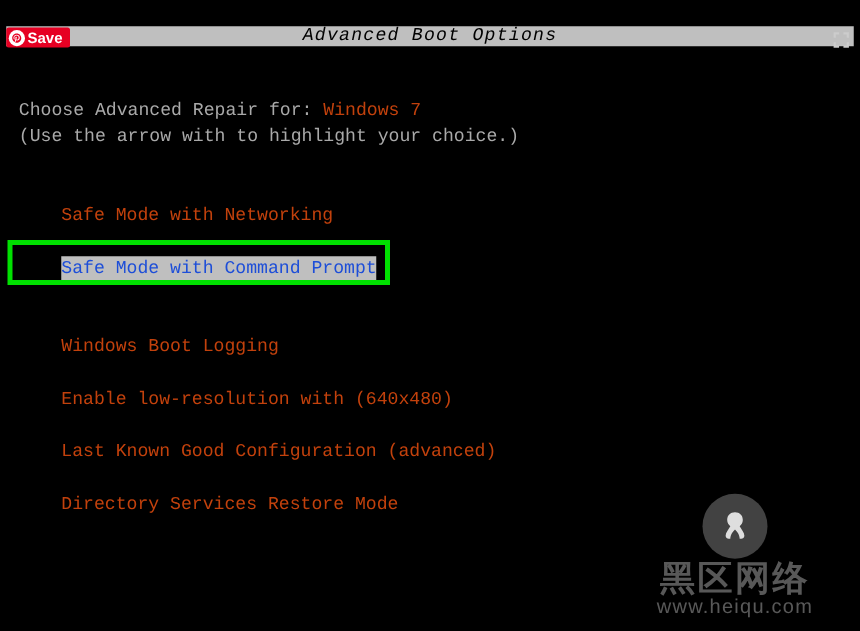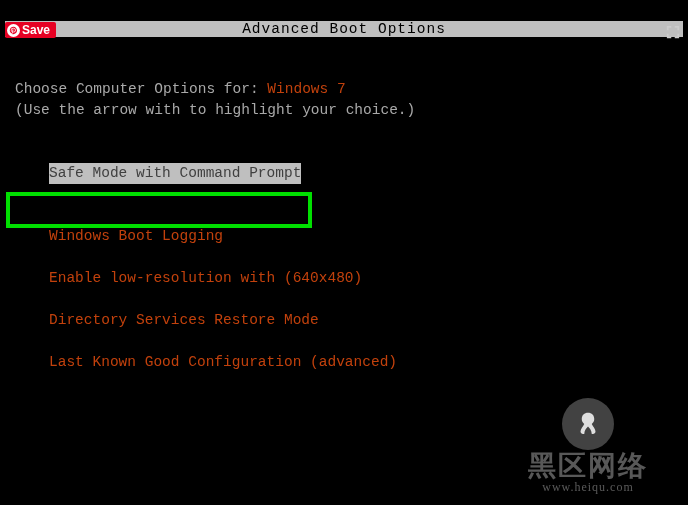--- a/index.html
+++ b/index.html
@@ -23,20 +23,21 @@
     position: absolute;
     top: 21px;
     left: 5px;
     right: 5px;
     height: 16px;
     background: #bfbfbf;
     color: #000;
     text-align: center;
     line-height: 16px;
     letter-spacing: 1px;
+    font-style: italic;
   }
   .save-btn {
     position: absolute;
     top: 22px;
     left: 5px;
     height: 16px;
     background: #e60023;
     color: #fff;
     border-radius: 2px;
     display: flex;
@@ -69,51 +70,51 @@
     top: 58px;
     left: 15px;
     right: 8px;
     white-space: pre;
     line-height: 21px;
   }
   .bright { color: #c2410c; }
   .opt { padding-left: 34px; display:block; }
   .selected {
     background: #bfbfbf;
-    color: #404040;
+    color: #1d4ed8;
     display: inline-block;
   }
   .highlight-box {
     position: absolute;
     border: 4px solid #00e000;
     left: 6px;
     top: 192px;
     width: 306px;
     height: 36px;
     pointer-events: none;
     box-sizing: border-box;
   }
   .watermark {
     position: absolute;
     right: 10px;
     bottom: 10px;
     width: 180px;
     text-align: center;
-    font-family: Liberation Serif, serif;
+    font-family: Liberation Sans, sans-serif;
     color: rgba(220,220,220,0.4);
     pointer-events: none;
   }
   .watermark .circ {
     width: 52px; height: 52px; border-radius: 50%;
     background: rgba(120,120,120,0.55);
     margin: 0 auto 2px auto;
     display:flex; align-items:center; justify-content:center;
   }
   .watermark .cn { font-size: 28px; font-weight: bold; letter-spacing:2px; line-height:28px;}
-  .watermark .url { font-size: 12px; letter-spacing:1px;}
+  .watermark .url { font-size: 16px; letter-spacing:1px;}
 </style>
 </head>
 <body>
 
 <div class="screen">
 
   <div class="titlebar">
     <span>Advanced Boot Options</span>
   </div>
 
@@ -129,30 +130,31 @@
   <svg class="expand-icon" viewBox="0 0 24 24">
     <g stroke="#ccc" stroke-width="3" fill="none">
       <path d="M3 9V3h6"></path>
         <path d="M21 9V3h-6"></path>
         <path d="M3 15v6h6"></path>
         <path d="M21 15v6h-6"></path>
     </g>
   </svg>
 
   <div class="content">
-<span>Choose Computer Options for: </span><span class="bright">Windows 7</span>
+<span>Choose Advanced Repair for: </span><span class="bright">Windows 7</span>
 <span>(Use the arrow with to highlight your choice.)</span>
 
 
+<span class="opt bright">Safe Mode with Networking</span>
 <span class="opt"><span class="selected">Safe Mode with Command Prompt</span></span>
 
 <span class="opt bright">Windows Boot Logging</span>
 <span class="opt bright">Enable low-resolution with (640x480)</span>
+<span class="opt bright">Last Known Good Configuration (advanced)</span>
 <span class="opt bright">Directory Services Restore Mode</span>
-<span class="opt bright">Last Known Good Configuration (advanced)</span>
 
 
 
 
 
 
 
 
   </div>
 

